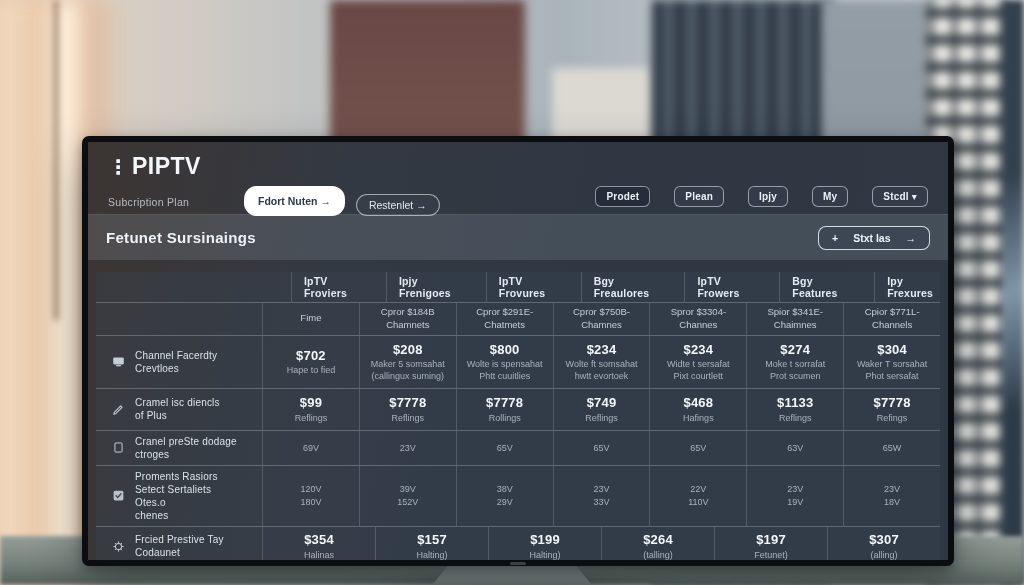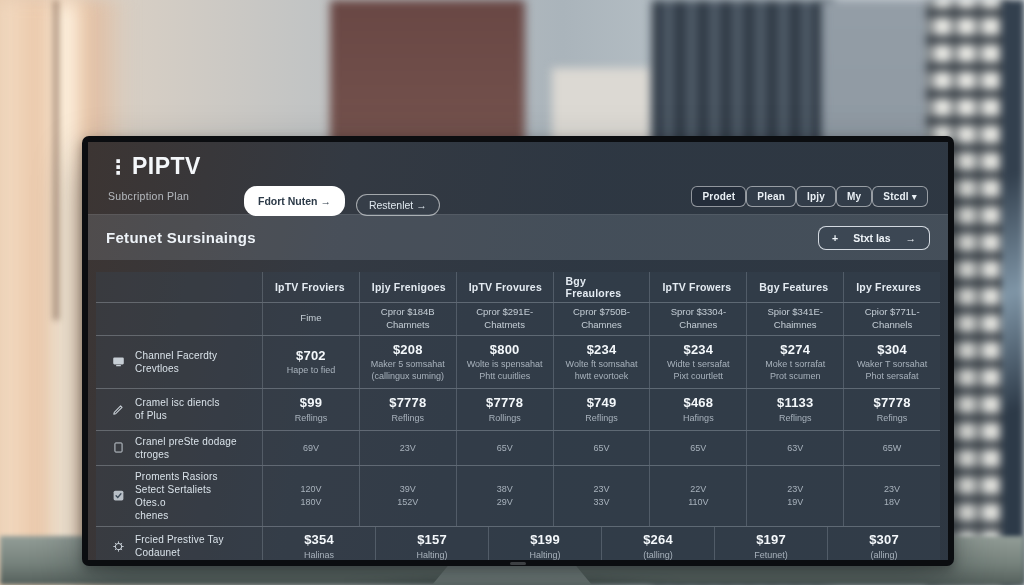--- a/index.html
+++ b/index.html
@@ -57,28 +57,28 @@
     display:flex; flex-direction:column;
     background:linear-gradient(100deg, rgba(96,82,76,.58) 0%, rgba(72,80,92,.66) 28%, rgba(58,70,84,.74) 55%, rgba(60,72,86,.72) 100%);
     color:#e9eef3; }
 
   
   .top { position:relative; height:72px; flex:0 0 auto; }
   .brand { position:absolute; left:20px; top:13px; }
   .logo-row { display:flex; align-items:center; }
   .logo-mark { font-size:20px; font-weight:700; color:#f4f7fa; margin-right:4px; line-height:1; }
   .logo { font-size:23px; font-weight:800; letter-spacing:.5px; color:#f4f7fa; line-height:1; }
-  .logo-sub { margin-top:12px; font-size:10.5px; color:rgba(226,233,240,.72); letter-spacing:.3px; }
+  .logo-sub { margin-top:18px; font-size:10.5px; color:rgba(226,233,240,.72); letter-spacing:.3px; }
   .left-btns { position:absolute; left:156px; top:44px; display:flex; gap:11px; }
   .btn { font-family:inherit; cursor:pointer; white-space:nowrap; }
   .btn-primary { background:#ffffff; color:#2c3a48; border:none; border-radius:13px;
     padding:5px 14px; font-size:10.5px; font-weight:700; }
   .btn-ghost { background:rgba(70,82,96,.22); color:#dfe7ee; border:1px solid rgba(255,255,255,.55);
     border-radius:13px; padding:4px 12px; font-size:10.5px;margin-top:8px; }
-  .menu { position:absolute; right:20px; top:44px; display:flex; gap:0; }
+  .menu { position:absolute; right:20px; top:44px; display:flex; gap:24px; }
   .menu-btn { background:rgba(54,66,80,.5); color:#eaf0f5; border:1px solid rgba(255,255,255,.5);
     border-radius:6px; padding:4px 10px; font-size:10px; font-weight:700; letter-spacing:.2px; }
   .menu-btn.solid { background:rgba(34,44,56,.85); }
 
   
   .subbar { flex:0 0 46px; display:flex; align-items:center; justify-content:space-between;
     padding:0 18px; background:rgba(185,198,210,.16); border-top:1px solid rgba(255,255,255,.07); }
   .subbar h1 { margin:0; font-size:15px; font-weight:700; color:#edf2f7; letter-spacing:.3px; }
   .btn-action { display:flex; align-items:center; gap:15px; background:rgba(44,56,70,.32);
     border:1.5px solid rgba(238,244,250,.85); color:#f0f5f9; border-radius:8px;
@@ -88,21 +88,21 @@
   .table { flex:1; margin:12px 8px 0; display:flex; flex-direction:column;
     background:rgba(56,68,82,.36); }
   .t-row { display:flex; border-top:1px solid rgba(230,240,248,.25); align-items:stretch; }
   .t-row.t-head { border-top:none; }
   .t-label { flex:0 0 166px; display:flex; align-items:center; gap:10px; padding:4px 8px 4px 16px; }
   .t-label-text div { font-size:10px; color:#dae3ea; line-height:1.3; letter-spacing:.2px; }
   .t-icon { color:rgba(225,233,240,.85); display:flex; flex:0 0 auto; }
   .t-cell { flex:1 1 0; border-left:1px solid rgba(230,240,248,.18); display:flex;
     flex-direction:column; align-items:center; justify-content:center; text-align:center; padding:3px 6px; }
   .t-col-title { font-size:10.5px; font-weight:700; color:#e4ebf2; letter-spacing:.2px;
-    align-items:flex-start; text-align:left; padding-left:12px; justify-content:center; }
+    align-items:flex-start; text-align:left; padding-left:12px; justify-content:center;margin-left:29px; }
   .t-col-sub { font-size:9.5px; color:rgba(226,234,241,.82); line-height:1.35; }
   .v-main { font-size:13px; font-weight:700; color:#f4f8fb; letter-spacing:.2px; line-height:1.35; }
   .v-sub { font-size:9px; color:rgba(212,222,231,.72); line-height:1.35; }
   #table .t-row:nth-child(1){ min-height:25px; }
   #table .t-row:nth-child(2){ min-height:31px; }
   #table .t-row:nth-child(3){ min-height:53px; }
   #table .t-row:nth-child(4){ min-height:42px; }
   #table .t-row:nth-child(5){ min-height:28px; }
   #table .t-row:nth-child(6){ min-height:45px; }
   #table .t-row:nth-child(7){ min-height:40px; }

